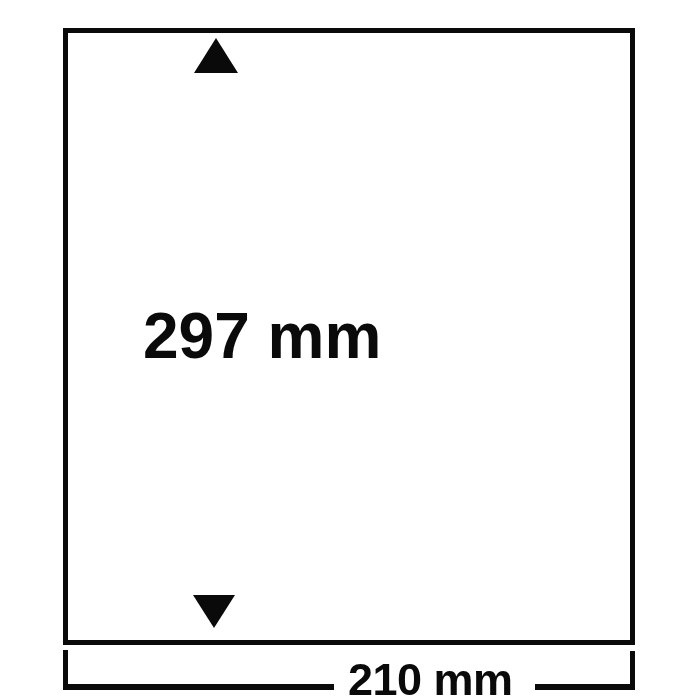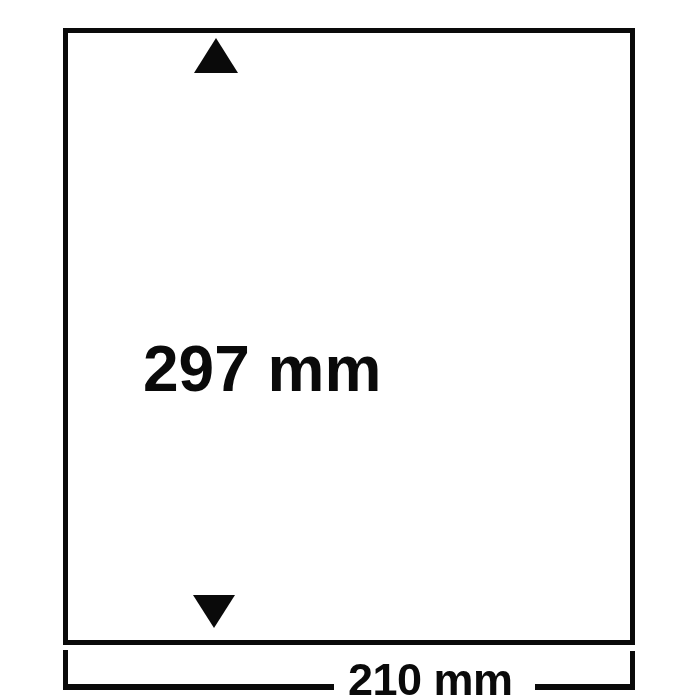--- a/index.html
+++ b/index.html
@@ -52,21 +52,20 @@
   
   .h-label {
     position: absolute;
     left: 143px;
     top: 304px;
     font-size: 64px;
     line-height: 1;
     font-weight: bold;
     color: #0a0a0a;
     white-space: nowrap;
-    margin-top: 33px;
   }
 
   
   .tick {
     position: absolute;
     width: 5px;
     background: #0a0a0a;
   }
   .tick.left  { left: 63px;  top: 650px; height: 40px; }
   .tick.right { left: 630px; top: 651px; height: 39px; }

